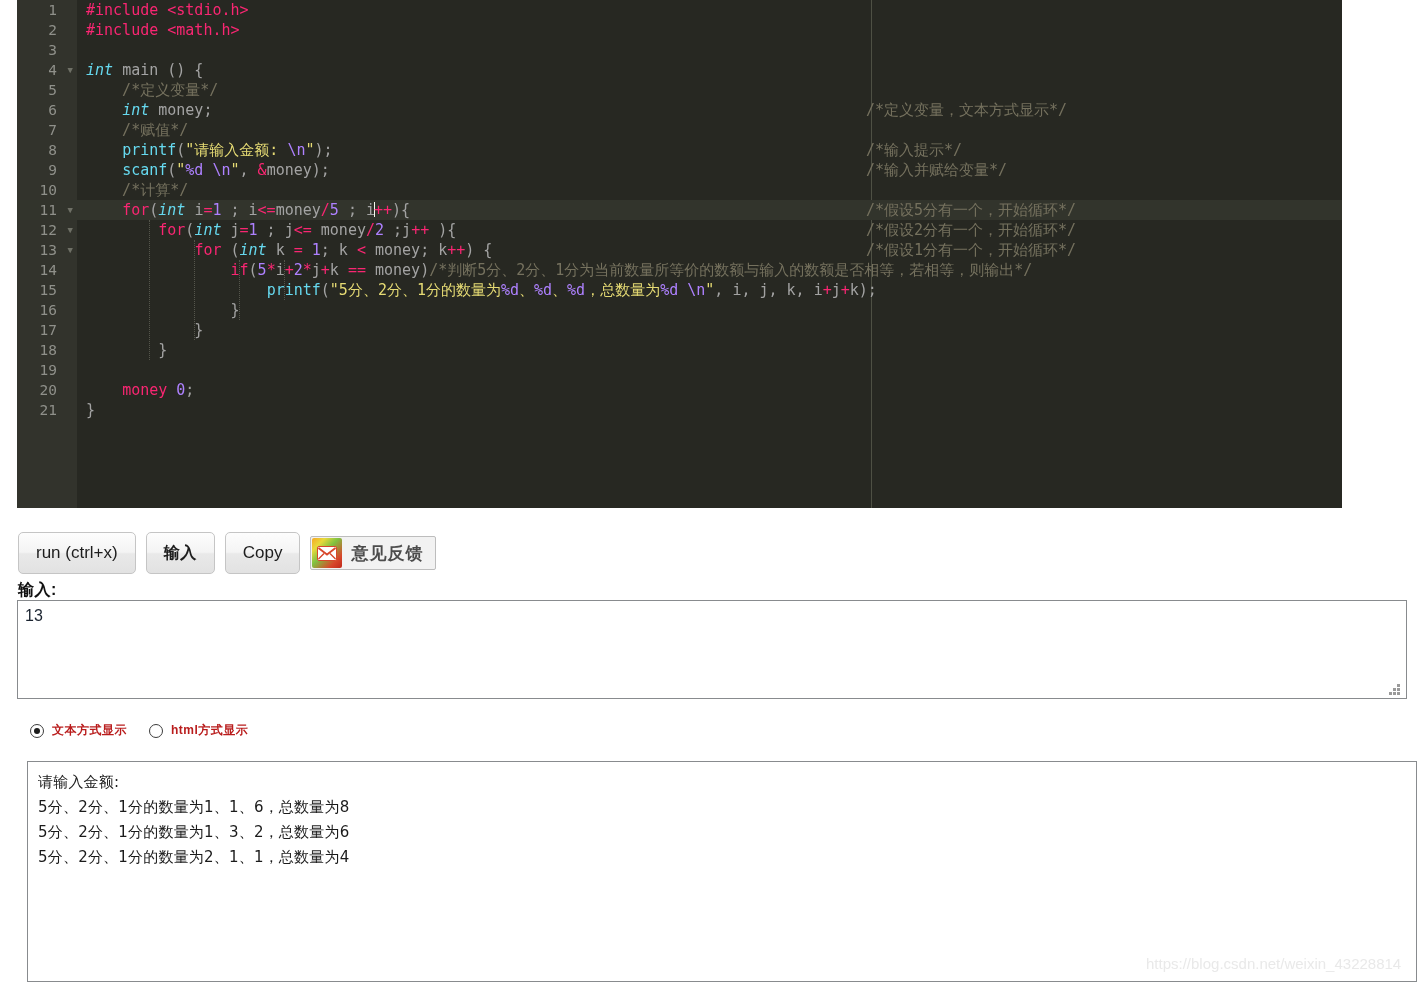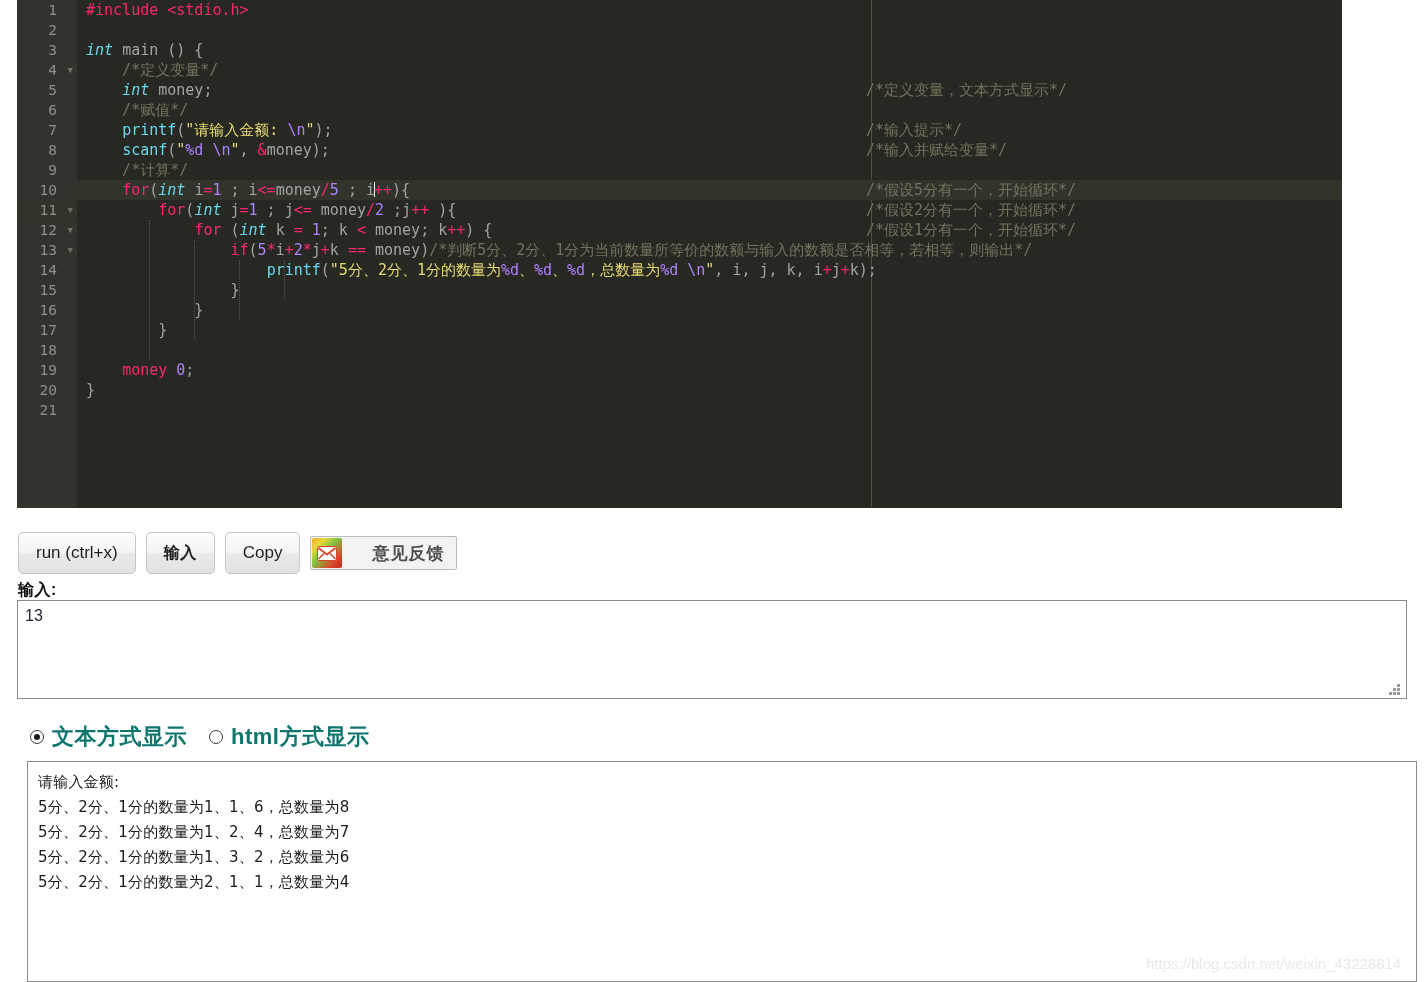--- a/index.html
+++ b/index.html
@@ -89,21 +89,20 @@
     color: #1d1d1d; font-size: 17px;
     margin-right: 10px; cursor: pointer;
     white-space: nowrap;
   }
   .btn.cn { font-size: 16px; font-weight: 700; letter-spacing: .5px; }
   .btn-fb {
     height: 34px; padding: 0; margin-right: 10px;
     display: flex; align-items: center;
     background: #f2f2f2; border: 1px solid #bdbdbd; border-radius: 2px;
     cursor: pointer;
-    gap: 21px;
   }
   .fb-icon {
     width: 30px; height: 30px; margin: 1px 0 1px 1px;
     background: linear-gradient(135deg,#f6a623 0%,#e8d93a 22%,#7fc241 45%,#d8472b 78%,#c0281a 100%);
     border-radius: 2px;
     display: flex; align-items: center; justify-content: center;
   }
   .fb-label { padding: 0 12px 0 9px; font-size: 17px; font-weight: 700; color: #4c4c4c; letter-spacing:1px;}
 
   
@@ -124,22 +123,22 @@
     position: absolute; left: 1389px; top: 684px;
     width: 12px; height: 12px; pointer-events: none;
   }
   .grip i {
     position: absolute; width: 3px; height: 3px; background: #9a9a9a; display:block;
   }
 
   
   .radio-row {
     position: absolute; left: 30px; top: 722px;
-    display: flex; align-items: center; font-size: 22px; font-weight: 700;
-    color: #0f766e; letter-spacing: .5px;
+    display: flex; align-items: center; font-size: 12px; font-weight: 700;
+    color: #b91c1c; letter-spacing: .5px;
   }
   .radio {
     width: 14px; height: 14px; border: 1px solid #3c3c3c; border-radius: 50%;
     background: #fff; margin-right: 8px; position: relative; cursor: pointer;
     flex: none;
   }
   .radio.on:after {
     content: ""; position: absolute; left: 3px; top: 3px;
     width: 6px; height: 6px; border-radius: 50%; background: #1b1b1b;
   }
@@ -202,20 +201,21 @@
 
       <div class="indent-guides">
         <div class="ig" style="left:12px;  top:220px; height:140px;"></div>
         <div class="ig" style="left:57px;  top:240px; height:100px;"></div>
         <div class="ig" style="left:102px; top:260px; height:60px;"></div>
         <div class="ig" style="left:147px; top:260px; height:40px;"></div>
       </div>
 
       <div class="cline"><span class="hdr">#include</span> <span class="hdr">&lt;stdio.h&gt;</span></div>
 
+      <div class="cline"><span class="hdr">#include</span> <span class="hdr">&lt;math.h&gt;</span></div>
 
       <div class="cline"> </div>
 
       <div class="cline"><span class="typ">int</span> <span class="pln">main () {</span></div>
 
       <div class="cline"><span class="cmt">    /*定义变量*/</span></div>
 
       <div class="cline"><span class="pln">    </span><span class="typ">int</span> <span class="pln">money;</span><span class="note">/*定义变量，文本方式显示*/</span></div>
 
       <div class="cline"><span class="cmt">    /*赋值*/</span></div>
@@ -280,19 +280,18 @@
   <div class="radio-row">
     <span class="radio on"></span>
     <span class="radio-label">文本方式显示</span>
     <span class="radio"></span>
     <span class="radio-label">html方式显示</span>
   </div>
 
   <div class="out-box">
     <div class="out-line">请输入金额:</div>
     <div class="out-line">5分、2分、1分的数量为1、1、6，总数量为8</div>
-    <div class="out-line">5分、2分、1分的数量为1、2、4，总数量为7</div>
     <div class="out-line">5分、2分、1分的数量为1、3、2，总数量为6</div>
     <div class="out-line">5分、2分、1分的数量为2、1、1，总数量为4</div>
   </div>
 
   <div class="watermark">https://blog.csdn.net/weixin_43228814</div>
 </div>
 
 </body></html>

